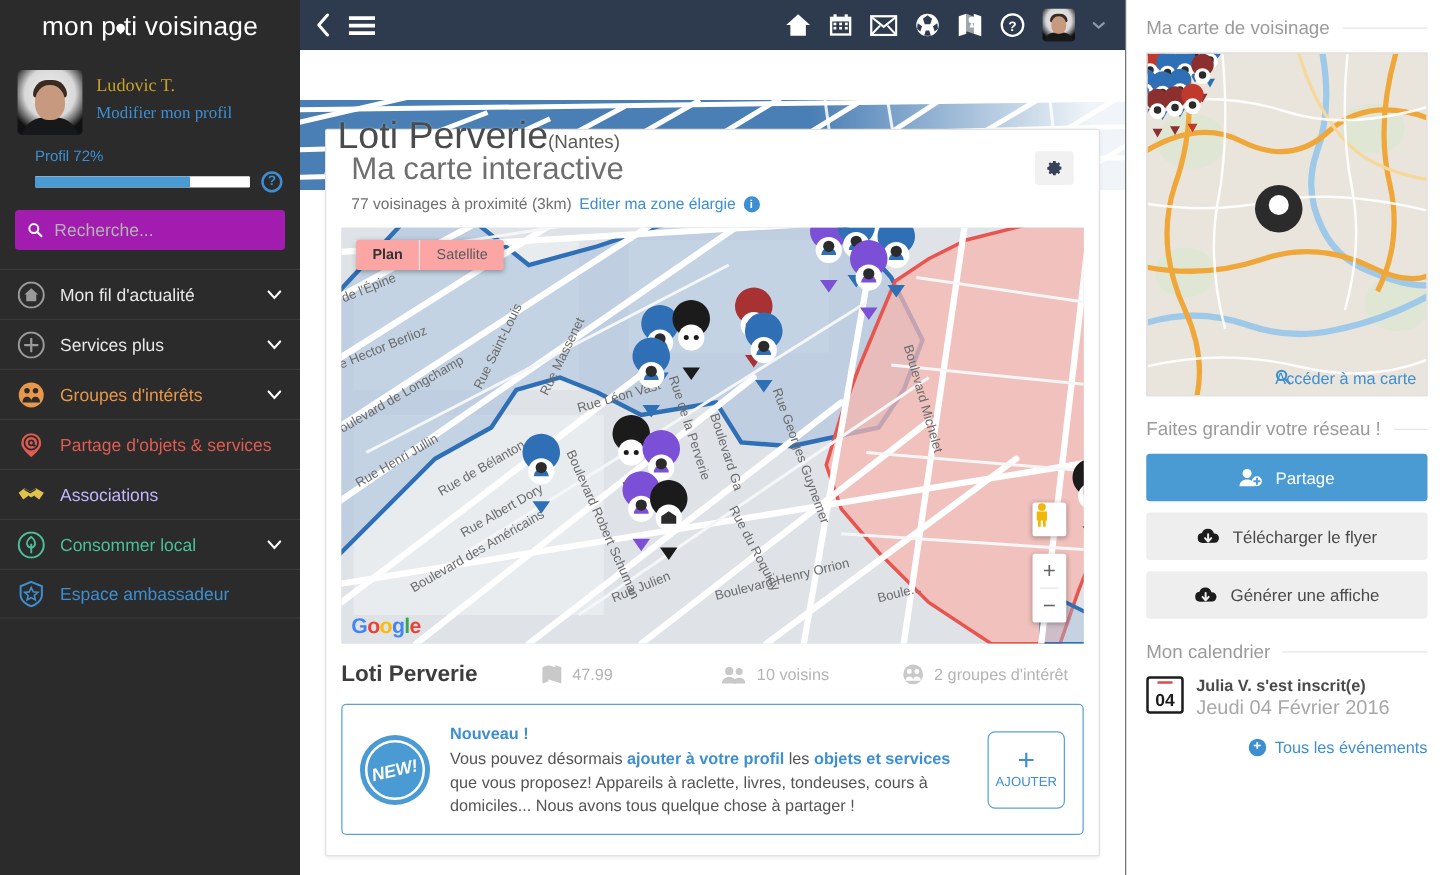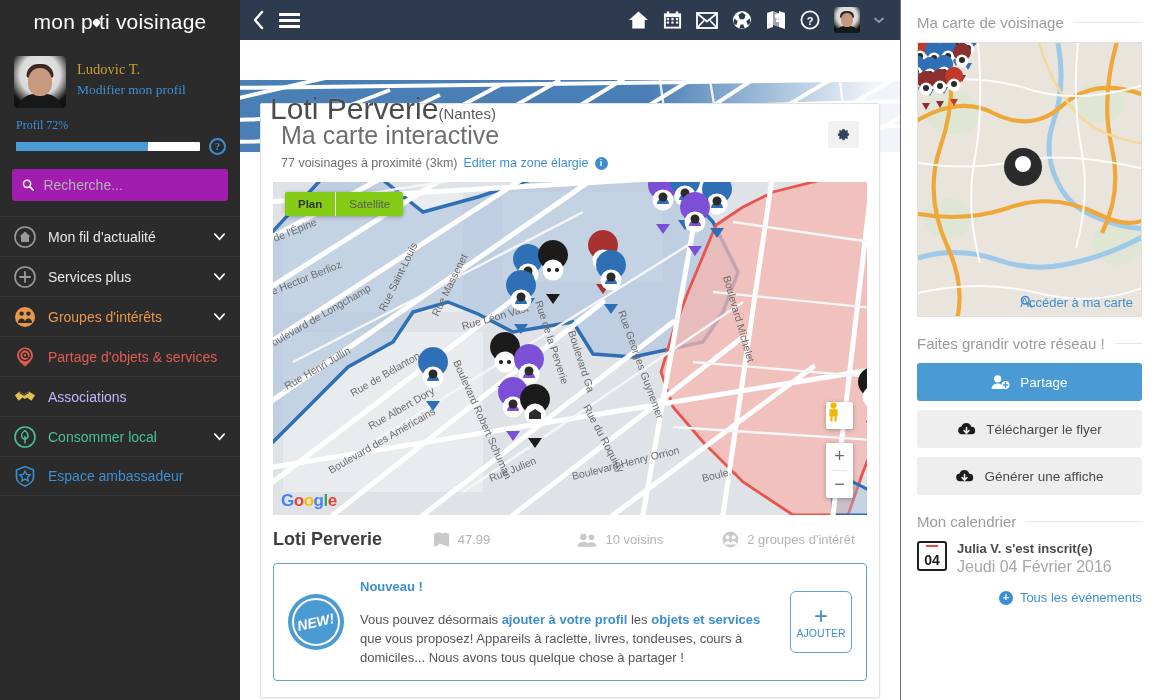--- a/index.html
+++ b/index.html
@@ -40,21 +40,21 @@
     width: 27px; height: 14px; border-radius: 14px 14px 3px 3px; background: #3b2a21;
   }
   .avatar-big .body {
     position: absolute; left: 50%; bottom: -4px; transform: translateX(-50%);
     width: 46px; height: 18px; border-radius: 18px 18px 0 0; background: #17181a;
   }
   .prof-txt { padding-top: 5px; font-family: Liberation Serif, serif; }
   .prof-name { color: #c9a227; font-size: 14.5px; margin-bottom: 4px; }
   .prof-edit { color: #3d8fd1; font-size: 13.5px; cursor: pointer; }
 
-  .progress-wrap { padding: 6px 14px 0 16px; font-family: Liberation Serif, serif; }
+  .progress-wrap { padding: 6px 14px 0 28px; }
   .prog-label { color: #3d8fd1; font-size: 12px; margin-bottom: 5px; }
   .prog-row { display: flex; align-items: center; gap: 9px; }
   .prog-bar { flex: 1; height: 9px; background: #fff; border-radius: 1px; overflow: hidden; }
   .prog-fill { height: 100%; background: #4a9ad4; }
   .help-circ {
     width: 17px; height: 17px; border-radius: 50%; border: 2px solid #3d8fd1;
     color: #3d8fd1; font-size: 11px; font-weight: bold; text-align: center;
     line-height: 13px; flex: 0 0 17px; cursor: pointer;
   }
 
@@ -123,21 +123,21 @@
   .gear-btn {
     position: absolute; right: 20px; top: 17px; width: 31px; height: 27px;
     background: #f1f1f1; border-radius: 3px; display: flex; align-items: center;
     justify-content: center; cursor: pointer;
   }
 
   
   .map { position: relative; margin: 0 12px; height: 333px; overflow: hidden; background: #e8eaed; }
   .map svg { position: absolute; inset: 0; }
   .maptype {
-    position: absolute; left: 12px; top: 10px; display: flex; background: #84cc16;
+    position: absolute; left: 12px; top: 10px; display: flex; background: #fca5a5;
     border-radius: 2px; box-shadow: 0 1px 4px rgba(0,0,0,.3); z-index: 10; overflow: hidden;
   }
   .maptype div { padding: 6px 13px; font-size: 11.5px; color: #5a5a5a; cursor: pointer; }
   .maptype .active { color: #333; font-weight: bold; }
   .maptype .sep { width: 1px; padding: 0; background: #e6e6e6; }
   .pegman {
     position: absolute; right: 14px; bottom: 86px; width: 27px; height: 27px; background: #fff;
     border-radius: 2px; box-shadow: 0 1px 4px rgba(0,0,0,.3); z-index: 10; cursor: pointer;
     display: flex; align-items: center; justify-content: center;
   }
@@ -168,21 +168,21 @@
     display: flex; align-items: center; justify-content: center; position: relative;
   }
   .new-badge::after {
     content: ""; position: absolute; inset: 4px; border-radius: 50%; border: 2px solid #fff;
   }
   .new-badge span {
     color: #fff; font-size: 14px; font-style: italic; font-weight: bold;
     transform: rotate(-13deg); position: relative; z-index: 2;
   }
   .notice-body { flex: 1; font-size: 13px; color: #555; line-height: 19px; }
-  .notice-title { color: #3d8fd1; font-weight: bold; margin-bottom: 14px; }
+  .notice-title { color: #3d8fd1; font-weight: bold; margin-bottom: 1px; }
   .notice-body b { color: #3d8fd1; }
   .add-btn {
     width: 62px; height: 62px; border: 1px solid #5ba3dd; border-radius: 6px; flex: 0 0 62px;
     display: flex; flex-direction: column; align-items: center; justify-content: center;
     color: #3d8fd1; cursor: pointer; gap: 1px;
   }
   .add-plus { font-size: 24px; line-height: 20px; font-weight: 300; }
   .add-lbl { font-size: 10.5px; }
 
   

